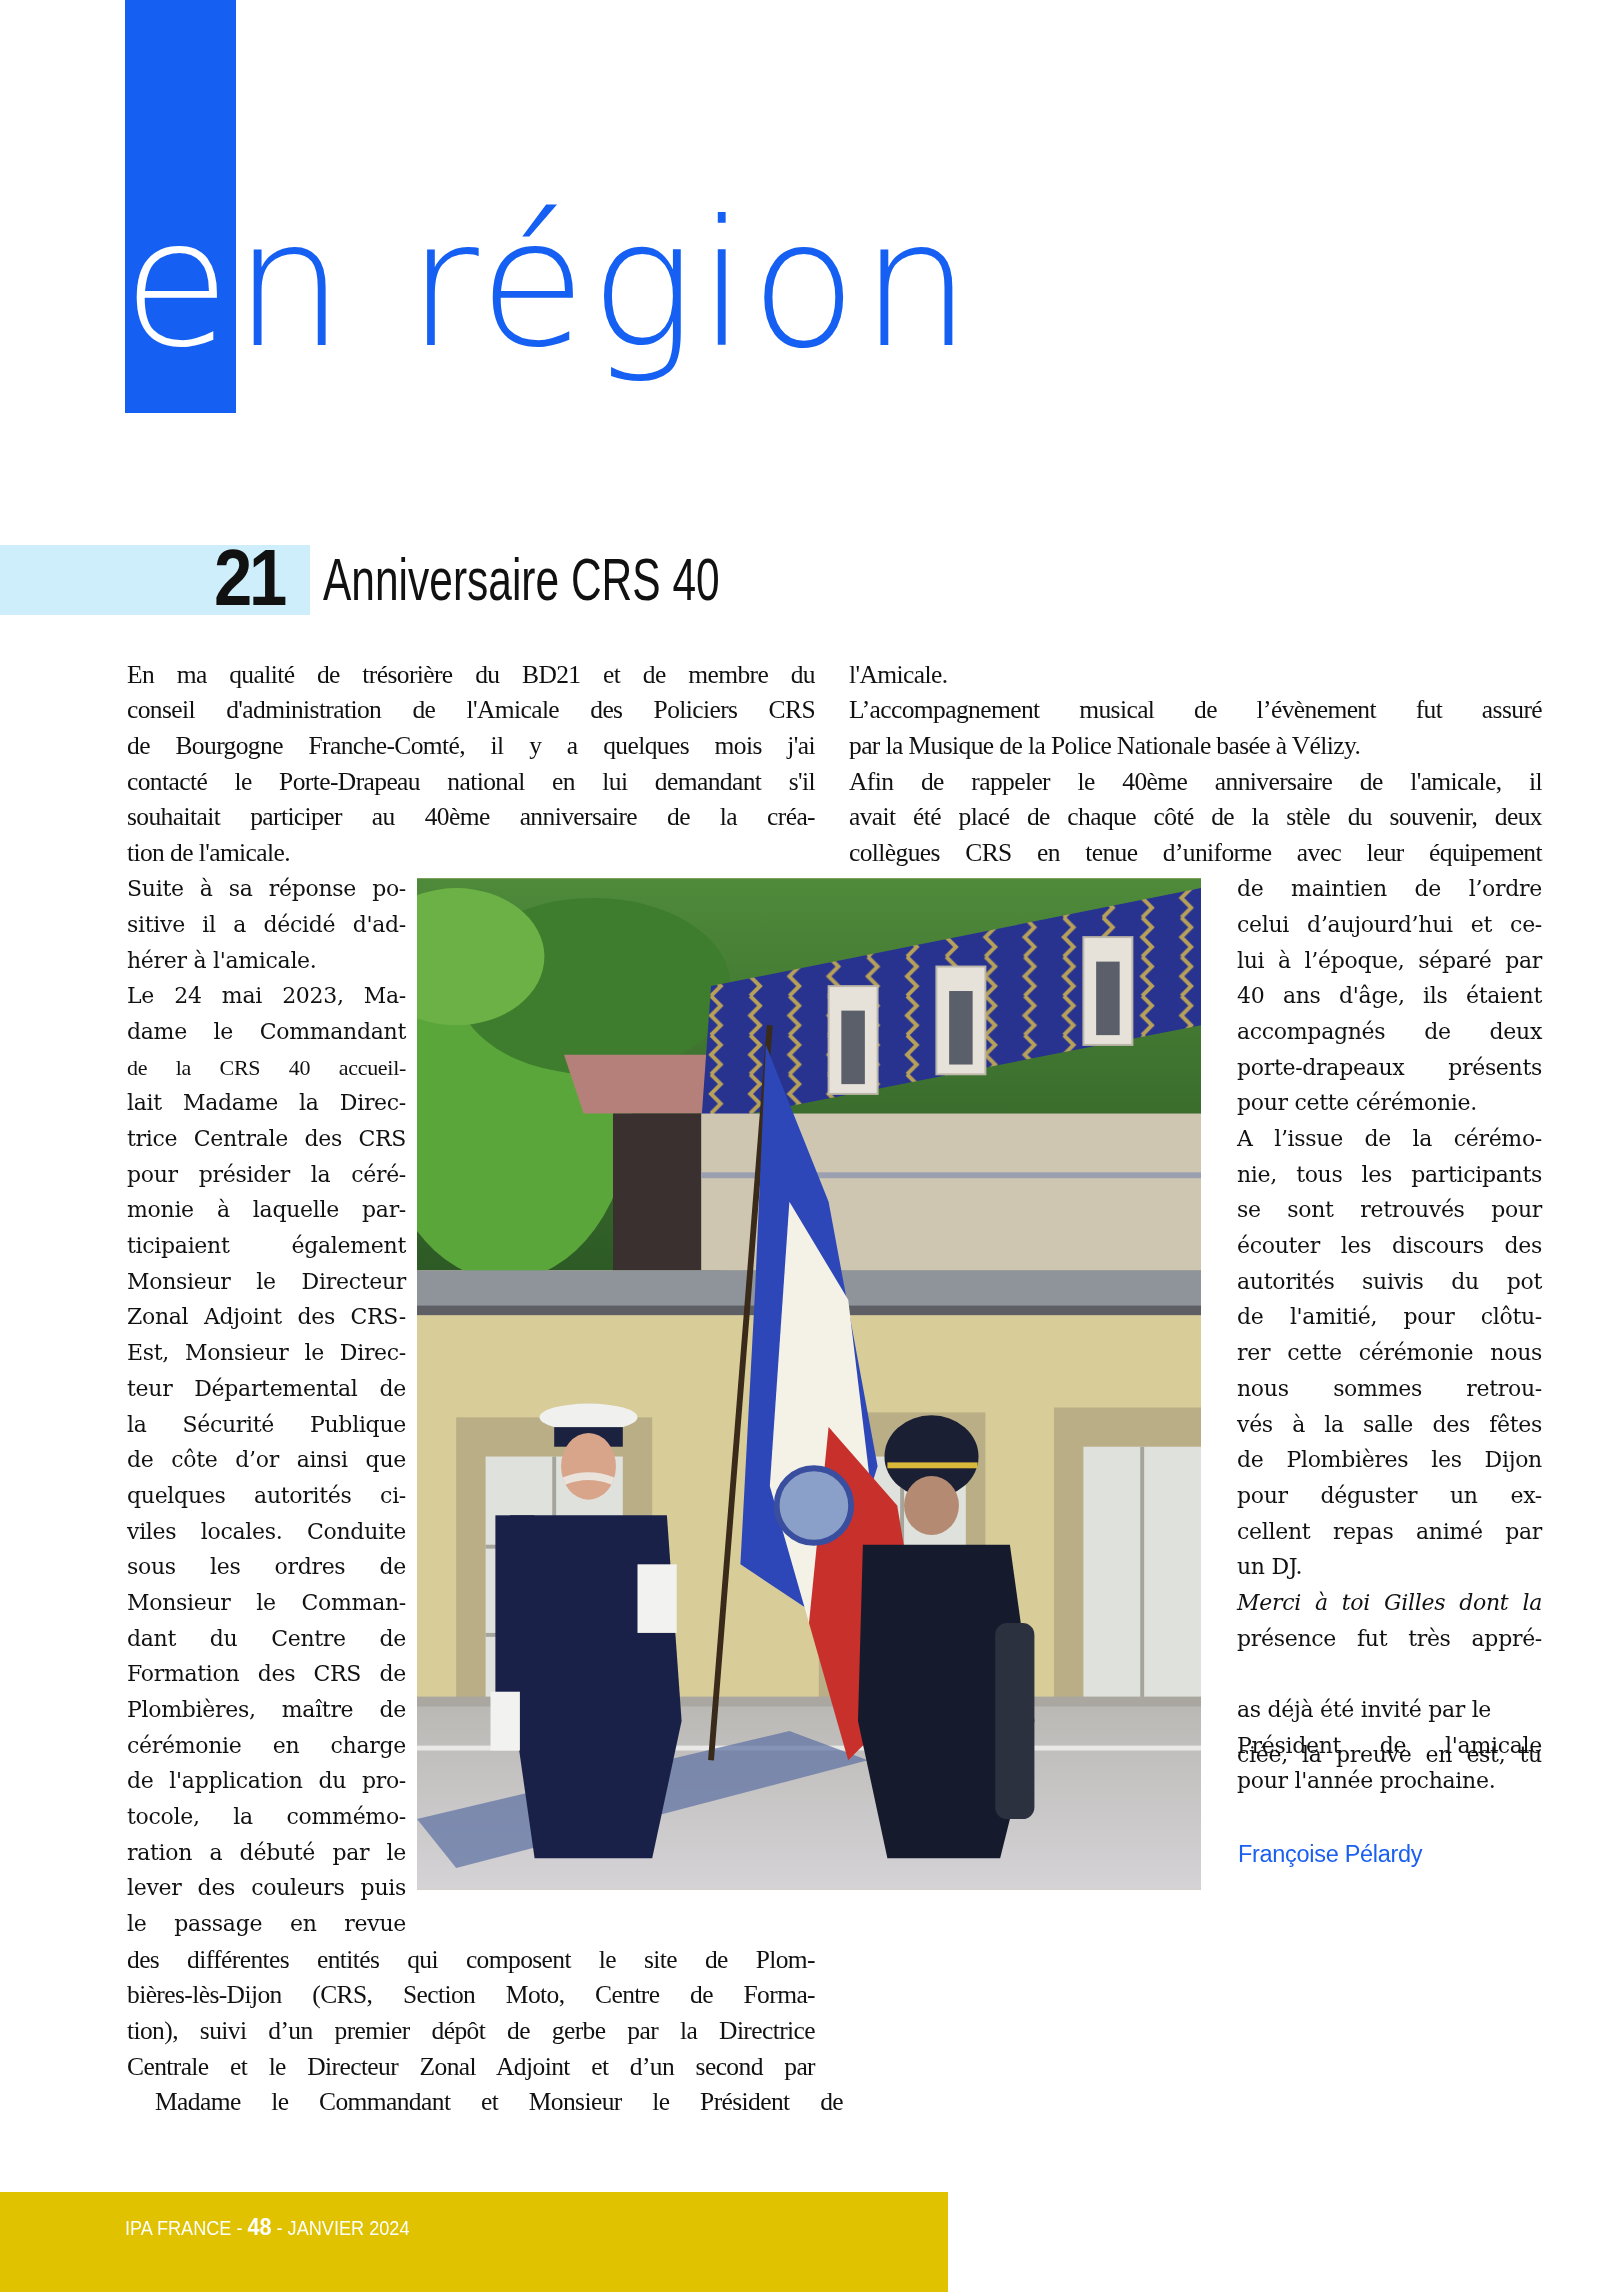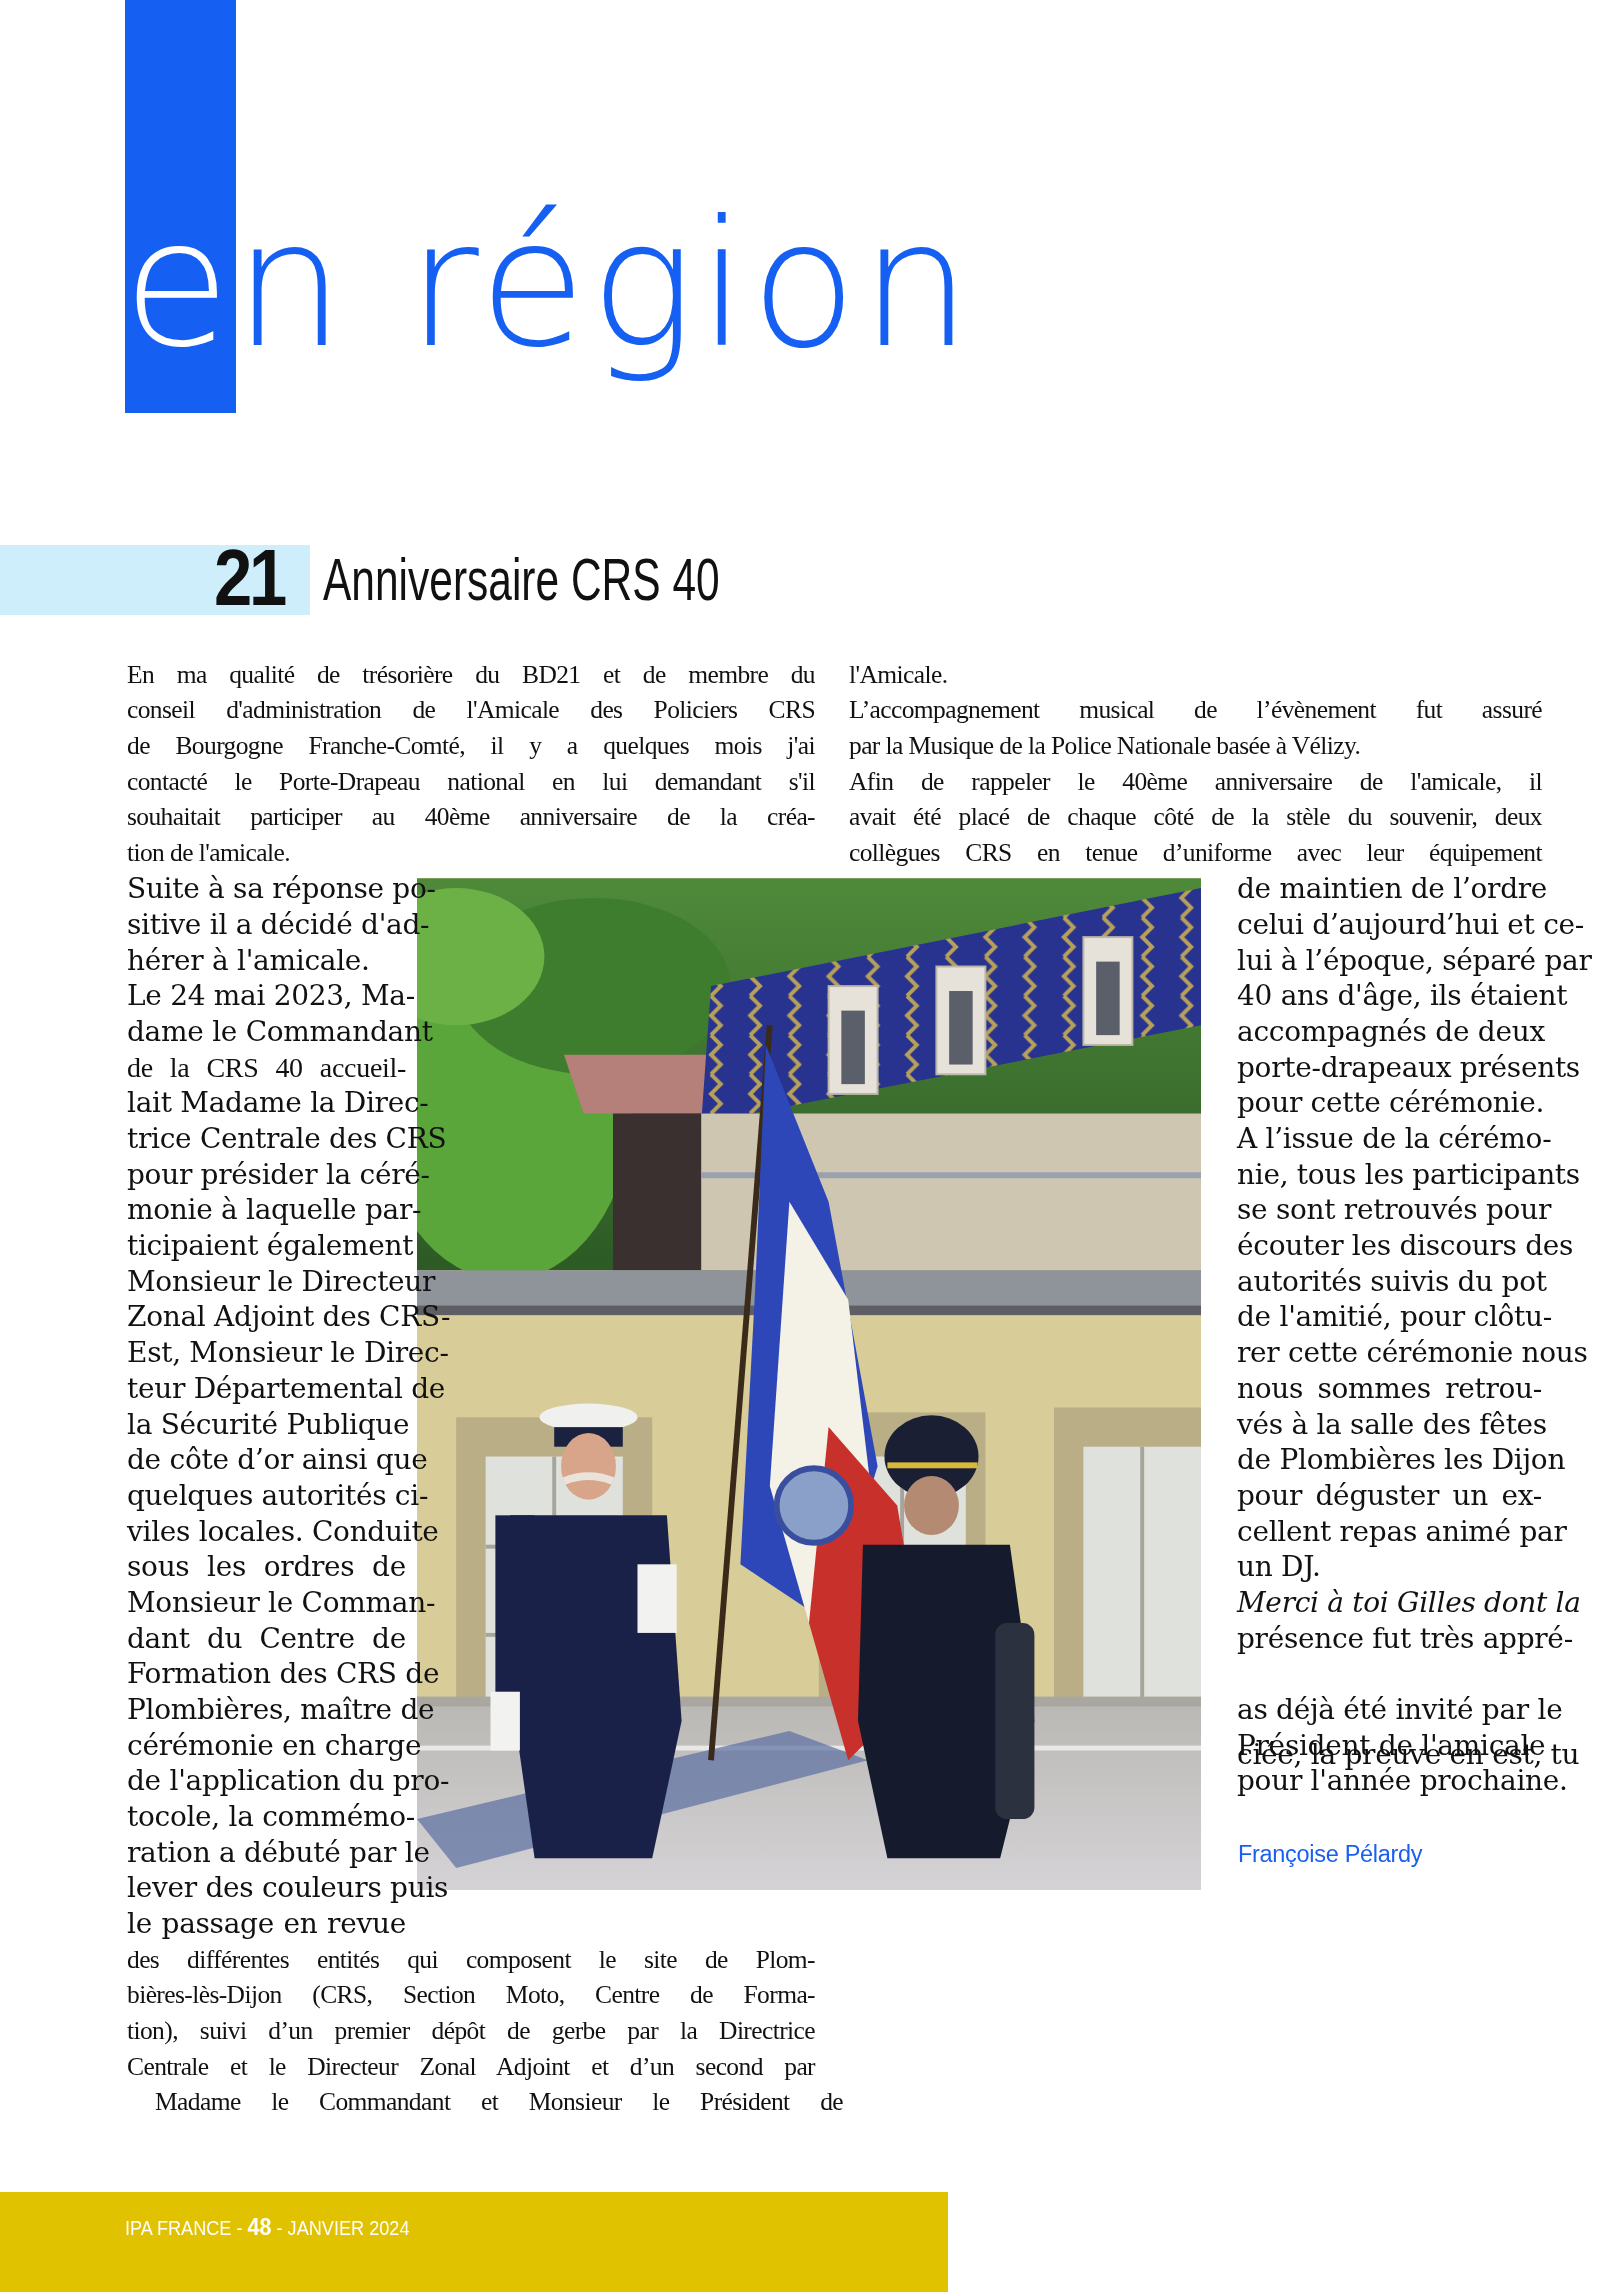--- a/index.html
+++ b/index.html
@@ -39,21 +39,21 @@
   }
 
   
   .line {
     position: absolute; height: 35px; line-height: 35px;
     font-size: 23.5px; white-space: nowrap;
     text-align: justify; text-align-last: justify;
     overflow: visible;
   }
   .line.cond { font-family: "Liberation Serif", serif; font-size: 25.5px; letter-spacing: -0.6px; }
-  .line.wide { font-family: "DejaVu Serif", serif; font-size: 28px; letter-spacing: -0.3px; }
+  .line.wide { font-family: "DejaVu Serif", serif; font-size: 22px; letter-spacing: -0.3px; }
   .line.last { text-align-last: left; }
 
   
   #photo {
     left: 417px; top: 878px; width: 784px; height: 1012px; overflow: hidden;
     background: #d8cfa4;
   }
 
   
   #signature {

